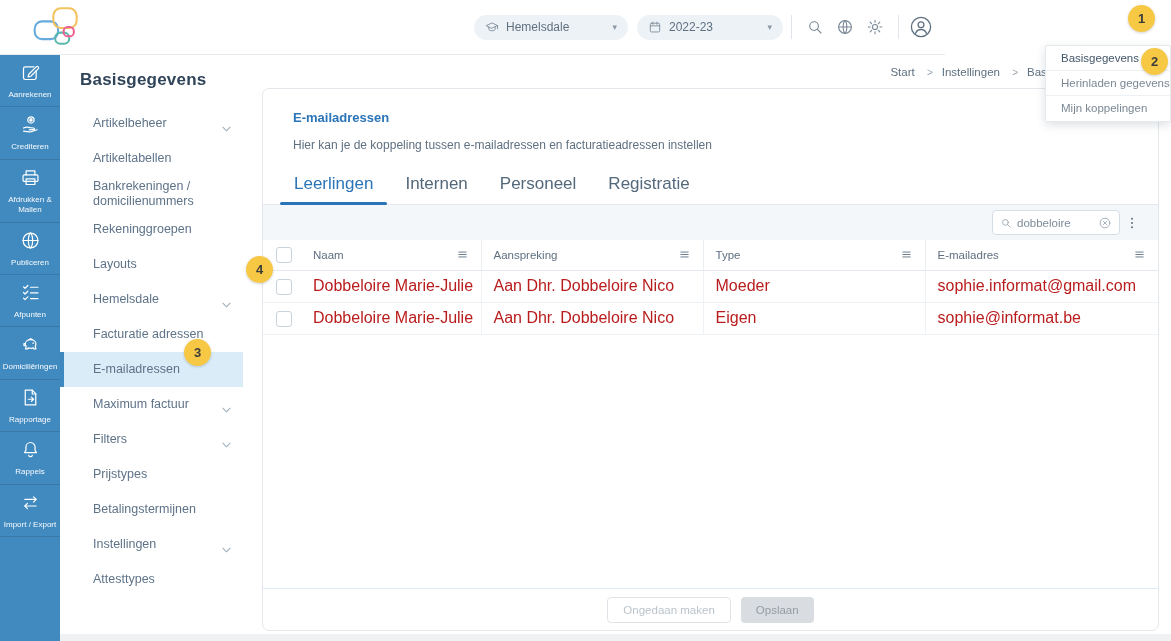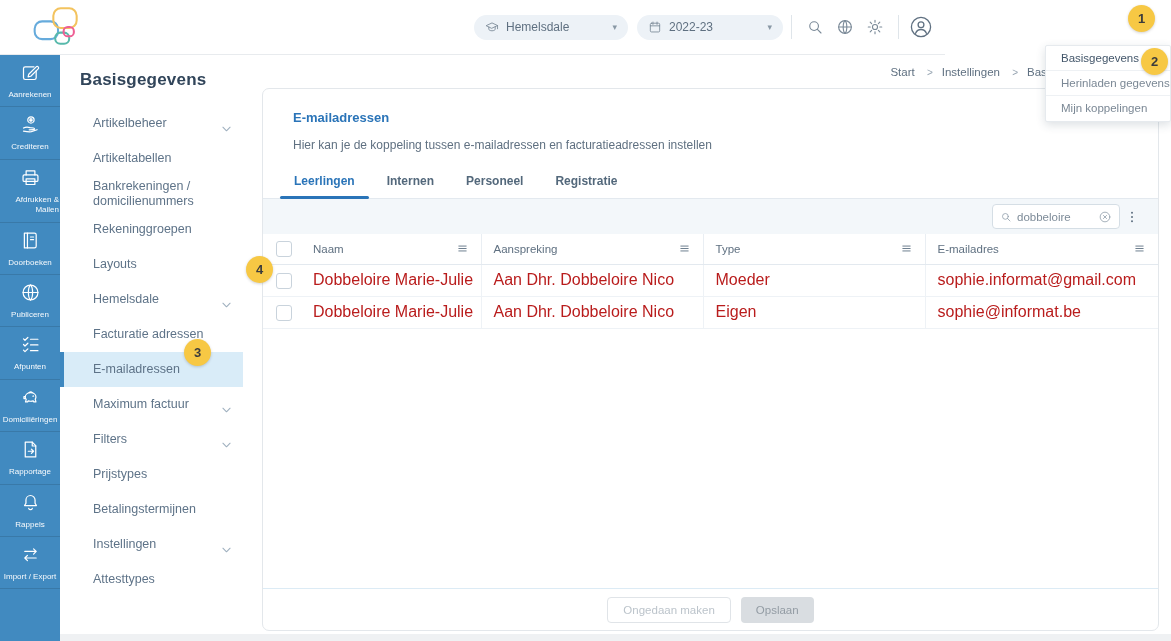--- a/index.html
+++ b/index.html
@@ -23,21 +23,21 @@
   .tb-sep { width:1px; height:24px; background:#dfe5ea; margin:0 8px; }
   .tb-icon { width:18px; height:18px; color:#7b8a98; margin:0 6px; cursor:pointer; }
   .user-btn { width:24px; height:24px; color:#5f7081; margin:0 6px 0 2px; cursor:pointer; }
   .user-btn svg { width:24px; height:24px; stroke-width:1.3; }
 
   
   .rail { position:absolute; left:0; top:55px; width:60px; height:586px; background:#418ac0; z-index:5; }
   .rail-item { display:flex; flex-direction:column; align-items:center; justify-content:center;
     padding:7px 1px 6px; border-bottom:1px solid rgba(0,0,0,.12); cursor:pointer; color:#fff; }
   .rail-item svg { width:21px; height:21px; margin-bottom:3px; stroke-width:1.4; }
-  .rail-label { font-size:8px; line-height:1.3; text-align:right; color:rgba(255,255,255,.96); }
+  .rail-label { font-size:8px; line-height:1.3; text-align:center; color:rgba(255,255,255,.96); }
 
   
   .sidenav { position:absolute; left:60px; top:55px; width:202px; height:586px; background:#fff; padding-top:13px; }
   .sidenav-title { font-size:17px; font-weight:700; color:#31455a; margin:2px 0 16px 20px; letter-spacing:.2px; }
   .sidenav-item { position:relative; display:flex; align-items:center; width:183px; min-height:35px;
     padding:3px 12px 3px 33px; font-size:12.5px; color:#5e7388; cursor:pointer; line-height:1.2; }
   .sidenav-item.selected { background:#d9ecf8; border-left:4px solid #3e88c0; padding-left:29px; }
   .chevron { margin-left:auto; color:#9fb0bf; width:9px; height:6px; flex:0 0 auto; }
   .chevron svg { width:9px; height:6px; stroke-width:1.2; }
 
@@ -48,21 +48,21 @@
   .crumb { cursor:pointer; }
 
   
   .card { position:absolute; left:262px; top:88px; width:897px; height:543px;
     border:1px solid #e3e7eb; border-radius:7px; background:#fff;
     display:flex; flex-direction:column; overflow:hidden; z-index:3; }
   .panel-head { padding:21px 30px 0; }
   .panel-title { font-size:13px; font-weight:700; color:#2a74b8; }
   .panel-sub { font-size:12px; color:#5f7081; margin-top:13px; }
   .tabs { display:flex; padding:0 15px; border-bottom:1px solid #e3e9ef; margin-top:11px; }
-  .tab { position:relative; padding:11px 16px 10px; font-size:12px; font-weight:700; color:#53687b; cursor:pointer; }
+  .tab { position:relative; padding:11px 16px 10px; font-size:17px; font-weight:400; color:#53687b; cursor:pointer; }
   .tab.active { color:#2a74b8; }
   .tab.active::after { content:""; position:absolute; left:2px; right:2px; bottom:-1px; height:3px;
     background:#2a74b8; border-radius:2px; }
   .toolbar { height:35px; background:#f3f7fa; display:flex; align-items:center;
     justify-content:flex-end; padding:0 18px; gap:4px; flex:0 0 auto; }
   .searchbox { width:128px; height:25px; background:#fff; border:1px solid #d5dee5; border-radius:4px;
     display:flex; align-items:center; padding:0 7px; gap:5px; }
   .searchbox svg { flex:0 0 auto; }
   .search-glyph { width:12px; height:12px; color:#8a98a5; }
   .searchbox input { border:0; outline:0; min-width:0; flex:1; font-size:11.5px; color:#7d8b98;
@@ -184,28 +184,20 @@
 
     <div class="rail-item">
       <span><svg viewBox="0 0 24 24">
           <path d="M7 9V4.5h10V9"></path>
           <rect x="3.5" y="9" width="17" height="7.5" rx="1.5"></rect>
           <path d="M7 13.5h10V20H7z"></path>
         </svg></span>
       <span class="rail-label">Afdrukken &amp; Mailen</span>
     </div>
 
-    <div class="rail-item">
-      <span><svg viewBox="0 0 24 24">
-          <path d="M5 3.5h11.5a2 2 0 0 1 2 2v13a2 2 0 0 1-2 2H5z"></path>
-          <path d="M8.5 3.5v17"></path>
-          <path d="M12 8h3.5M12 11h3.5"></path>
-        </svg></span>
-      <span class="rail-label">Doorboeken</span>
-    </div>
 
     <div class="rail-item">
       <span><svg viewBox="0 0 24 24">
           <circle cx="12" cy="12" r="8.5"></circle>
           <path d="M3.5 12h17"></path>
           <path d="M12 3.5c3.2 2.7 3.2 14.3 0 17"></path>
           <path d="M12 3.5c-3.2 2.7-3.2 14.3 0 17"></path>
         </svg></span>
       <span class="rail-label">Publiceren</span>
     </div>

